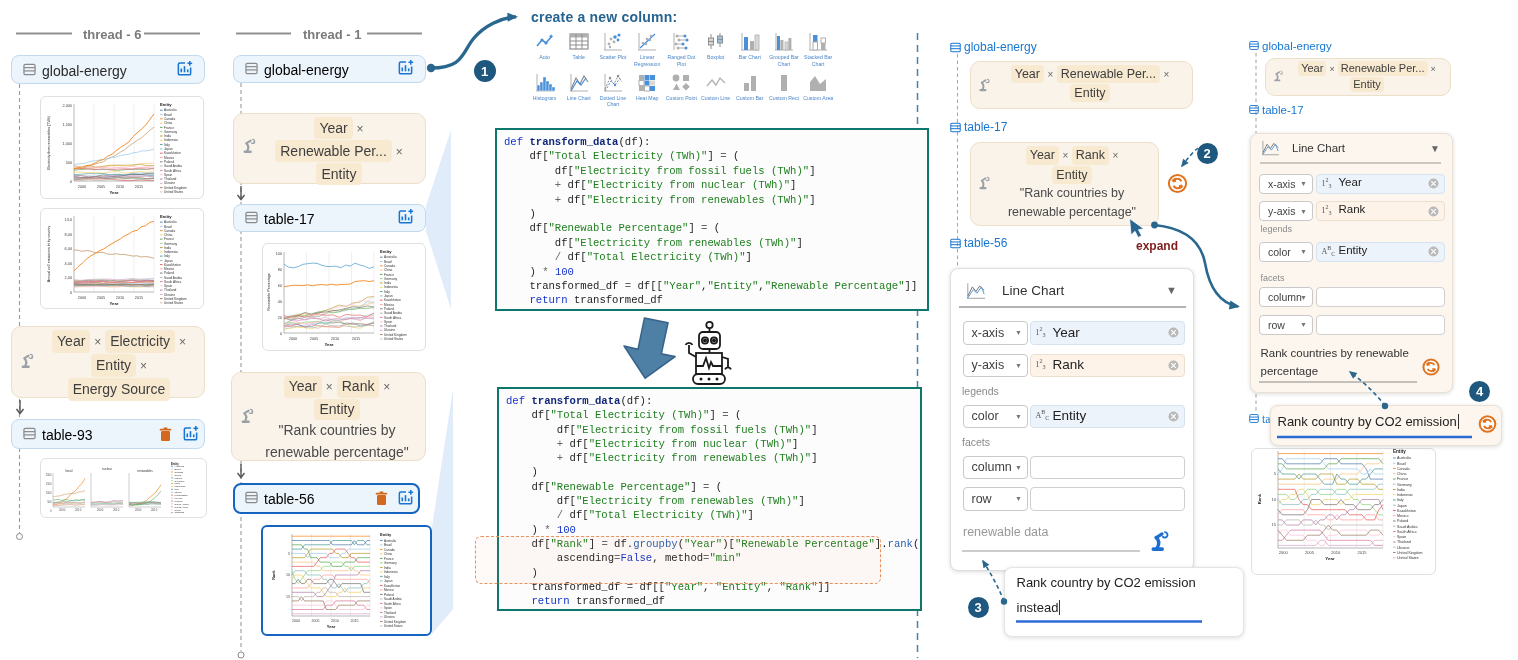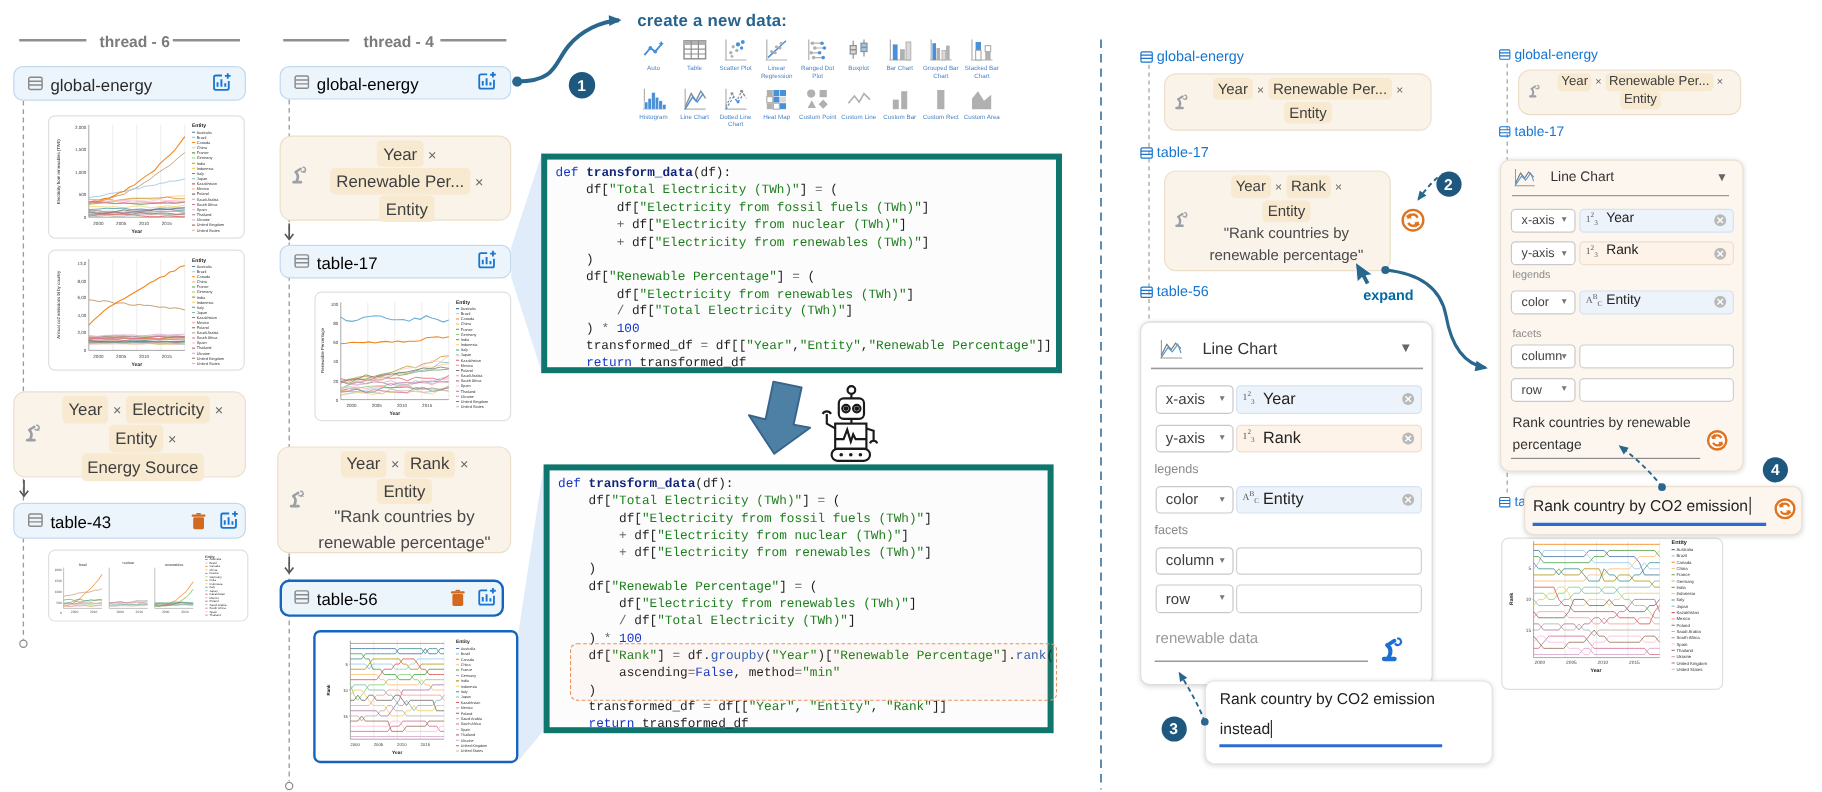--- a/index.html
+++ b/index.html
@@ -4,22 +4,22 @@
 body { width:1518px; height:660px; position:relative; background:#fff;
   font-family:"Liberation Sans", sans-serif; overflow:hidden; }
 .abs { position:absolute; }
 .tcard { position:absolute; background:#ecf4fc; border:1px solid #c3d9ee; border-radius:8px;
   display:flex; align-items:center; }
 .ccard { position:absolute; background:#faf3ea; border:1px solid #ecdfc9; border-radius:10px; }
 .chip { background:#f8e9d1; border-radius:4px; padding:0 5px; display:inline-block; }
 .chartcard { position:absolute; background:#fff; border:1px solid #e0e0e0; border-radius:6px; overflow:hidden; }
 .thread-h { position:absolute; color:#7b7b7b; font-weight:bold; font-size:13px; }
 .lbl { position:absolute; color:#1876d1; font-size:12px; display:flex; align-items:center; gap:3px; }
-.codeblk { position:absolute; background:#fcfcfc; border:5px solid #0f766e;
-  font-family:"Liberation Mono", monospace; font-size:10.6px; color:#1d1d1d; white-space:pre; }
+.codeblk { position:absolute; background:#fcfcfc; border:2px solid #0f766e;
+  font-family:"Liberation Mono", monospace; font-size:10.6px; color:#1d1d1d; white-space:pre;margin-left:44px; }
 .k { color:#1434cc; } .s { color:#1e7e1e; } .n { color:#1434cc; } .fn { color:#10267a; font-weight:bold; } .o { color:#666; }
 .panel { position:absolute; background:#fff; border:1px solid #ddd; border-radius:8px;
   box-shadow:0 1px 4px rgba(0,0,0,0.14); }
 .panel4 { position:absolute; background:#fdf6ee; border:1px solid #e9e1d4; border-radius:8px;
   box-shadow:0 1px 4px rgba(0,0,0,0.14); }
 .sel { position:absolute; border:1px solid #c9c9c9; border-radius:4px; background:#fff;
   color:#3f3f3f; display:flex; align-items:center; }
 .val { position:absolute; border:1px solid #d5e2f0; border-radius:4px; background:#edf3fb;
   color:#222; display:flex; align-items:center; }
 .val.peach { background:#fdf3e9; border-color:#ecdfd0; }
@@ -40,21 +40,21 @@
 <line x1="1256" y1="53" x2="1256" y2="133" stroke="#a8a8a8" stroke-width="1.1" stroke-dasharray="3.5 3"></line>
 <line x1="1256" y1="394" x2="1256" y2="411" stroke="#a8a8a8" stroke-width="1.1" stroke-dasharray="3.5 3"></line>
 </svg>
 <div class="thread-h" style="left:83px;top:27px;">thread - 6</div>
 <svg class="abs" style="left:0;top:0" width="430" height="50">
     <line x1="16" y1="33.5" x2="72" y2="33.5" stroke="#8f8f8f" stroke-width="2"></line>
     <line x1="144" y1="33.5" x2="200" y2="33.5" stroke="#8f8f8f" stroke-width="2"></line>
     <line x1="236" y1="33.5" x2="291" y2="33.5" stroke="#8f8f8f" stroke-width="2"></line>
     <line x1="367" y1="33.5" x2="422" y2="33.5" stroke="#8f8f8f" stroke-width="2"></line>
   </svg>
-<div class="thread-h" style="left:303px;top:27px;">thread - 4</div>
+<div class="thread-h" style="left:303px;top:27px;">thread - 1</div>
 <div class="tcard" style="left:11px;top:55px;width:194px;height:29px;"></div>
 <svg class="abs" style="left:23px;top:63px" width="13" height="13" viewBox="0 0 14 14">
     <rect x="1" y="1.5" width="12" height="11" rx="1.5" fill="none" stroke="#8a8a8a" stroke-width="1.3"></rect>
     <line x1="1" y1="5" x2="13" y2="5" stroke="#8a8a8a" stroke-width="1.3"></line>
     <line x1="1" y1="8.5" x2="13" y2="8.5" stroke="#8a8a8a" stroke-width="1.3"></line>
   </svg>
 <div class="abs nm" style="left:42px;top:63px;font-size:14px;color:#2b2b2b;">global-energy</div>
 <svg class="abs" style="left:176px;top:60px" width="17" height="17" viewBox="0 0 18 18">
     <path d="M15.5 8 L15.5 14.2 Q15.5 15.7 14 15.7 L4 15.7 Q2.5 15.7 2.5 14.2 L2.5 4.6 Q2.5 3.1 4 3.1 L9.5 3.1" fill="none" stroke="#1876d1" stroke-width="1.6"></path>
     <line x1="5.6" y1="13" x2="5.6" y2="9" stroke="#1876d1" stroke-width="1.7"></line>
@@ -239,21 +239,21 @@
 <svg class="abs" style="left:14px;top:400px" width="12" height="15" viewBox="0 0 12 15">
     <line x1="6" y1="0" x2="6" y2="13" stroke="#555" stroke-width="1.4"></line>
     <polyline points="2.5,9 6,13.5 9.5,9" fill="none" stroke="#555" stroke-width="1.4"></polyline>
   </svg>
 <div class="tcard" style="left:11px;top:419px;width:194px;height:30px;"></div>
 <svg class="abs" style="left:23px;top:427px" width="13" height="13" viewBox="0 0 14 14">
     <rect x="1" y="1.5" width="12" height="11" rx="1.5" fill="none" stroke="#8a8a8a" stroke-width="1.3"></rect>
     <line x1="1" y1="5" x2="13" y2="5" stroke="#8a8a8a" stroke-width="1.3"></line>
     <line x1="1" y1="8.5" x2="13" y2="8.5" stroke="#8a8a8a" stroke-width="1.3"></line>
   </svg>
-<div class="abs nm" style="left:42px;top:427px;font-size:14px;">table-43</div>
+<div class="abs nm" style="left:42px;top:427px;font-size:14px;">table-93</div>
 <svg class="abs" style="left:158px;top:427px" width="15" height="15" viewBox="0 0 14 15">
     <rect x="2.5" y="4" width="9" height="10" rx="1.2" fill="#d2691e"></rect>
     <rect x="1.2" y="1.8" width="11.6" height="1.8" rx="0.9" fill="#d2691e"></rect>
     <rect x="5" y="0.4" width="4" height="1.6" rx="0.8" fill="#d2691e"></rect>
   </svg>
 <svg class="abs" style="left:182px;top:425px" width="17" height="17" viewBox="0 0 18 18">
     <path d="M15.5 8 L15.5 14.2 Q15.5 15.7 14 15.7 L4 15.7 Q2.5 15.7 2.5 14.2 L2.5 4.6 Q2.5 3.1 4 3.1 L9.5 3.1" fill="none" stroke="#1876d1" stroke-width="1.6"></path>
     <line x1="5.6" y1="13" x2="5.6" y2="9" stroke="#1876d1" stroke-width="1.7"></line>
     <line x1="9" y1="13" x2="9" y2="6.5" stroke="#1876d1" stroke-width="1.7"></line>
     <line x1="12.4" y1="13" x2="12.4" y2="10" stroke="#1876d1" stroke-width="1.7"></line>
@@ -578,21 +578,21 @@
       <text x="121" y="82.0" font-size="3.1" fill="#333">Spain</text>
       <line x1="117" y1="85.4" x2="119.6" y2="85.4" stroke="#b279a2" stroke-width="0.9"></line>
       <text x="121" y="86.5" font-size="3.1" fill="#333">Thailand</text>
       <line x1="117" y1="89.9" x2="119.6" y2="89.9" stroke="#d6a5c9" stroke-width="0.9"></line>
       <text x="121" y="91.0" font-size="3.1" fill="#333">Ukraine</text>
       <line x1="117" y1="94.4" x2="119.6" y2="94.4" stroke="#9e765f" stroke-width="0.9"></line>
       <text x="121" y="95.5" font-size="3.1" fill="#333">United Kingdom</text>
       <line x1="117" y1="98.9" x2="119.6" y2="98.9" stroke="#d8b5a5" stroke-width="0.9"></line>
       <text x="121" y="100.0" font-size="3.1" fill="#333">United States</text>
     </svg></div>
-<div class="abs" style="left:531px;top:9px;font-size:14px;font-weight:600;color:#27638f;letter-spacing:0.2px;">create a new data:</div>
+<div class="abs" style="left:531px;top:9px;font-size:14px;font-weight:600;color:#27638f;letter-spacing:0.2px;">create a new column:</div>
 <div class="abs" style="left:533.6px;top:31px;"><svg width="22" height="22" viewBox="0 0 22 22">
       <polyline points="3,15 8,9 12,12 18,5" fill="none" stroke="#4a90d9" stroke-width="1.6"></polyline>
       <circle cx="8" cy="9" r="1.6" fill="#4a90d9"></circle>
       <circle cx="12" cy="12" r="1.6" fill="#4a90d9"></circle>
       <path d="M17 3 l0.7 1.6 1.6 0.7 -1.6 0.7 -0.7 1.6 -0.7 -1.6 -1.6 -0.7 1.6 -0.7 Z" fill="#4a90d9"></path>
     </svg></div>
 <div class="abs" style="left:527.6px;top:54px;width:34px;text-align:center;font-size:5.2px;line-height:6.8px;color:#4a86c8;">Auto</div>
 <div class="abs" style="left:567.8px;top:31px;"><svg width="22" height="22" viewBox="0 0 22 22">
       <rect x="2" y="3" width="18" height="15" fill="none" stroke="#8f8f8f" stroke-width="1.2"></rect>
       <rect x="2" y="3" width="18" height="3.5" fill="#b0b0b0"></rect>
@@ -937,21 +937,21 @@
   </svg>
 <div class="flbl" style="left:1260.5px;top:273px;font-size:9px;">facets</div>
 <div class="sel" style="left:1259px;top:287px;width:54px;height:20px;padding-left:8px;font-size:10.5px;">column<span style="position:absolute;right:5px;font-size:7px;color:#777;">▼</span></div>
 <div class="val empty" style="left:1315.5px;top:287px;width:129px;height:20px;"></div>
 <div class="sel" style="left:1259px;top:314.5px;width:54px;height:20px;padding-left:8px;font-size:10.5px;">row<span style="position:absolute;right:5px;font-size:7px;color:#777;">▼</span></div>
 <div class="val empty" style="left:1315.5px;top:314.5px;width:129px;height:20px;"></div>
 <div class="abs" style="left:1260.5px;top:344px;font-size:11.5px;color:#333;line-height:18px;">Rank countries by renewable<br>percentage</div>
 <svg class="abs" style="left:1259px;top:381px;" width="158" height="3">
     <line x1="0" y1="1" x2="158" y2="1" stroke="#8a8a8a" stroke-width="1"></line>
   </svg>
-<div class="lbl" style="left:1249px;top:412px;font-size:11.5px;">
+<div class="lbl" style="left:1249px;top:412px;font-size:11.5px;font-family:Liberation Serif, serif;">
     <svg style="flex:none" width="10" height="13" viewBox="0 0 14 14">
       <rect x="1" y="1.5" width="12" height="11" rx="1.5" fill="none" stroke="#1876d1" stroke-width="1.3"></rect>
       <line x1="1" y1="5" x2="13" y2="5" stroke="#1876d1" stroke-width="1.3"></line>
       <line x1="1" y1="8.5" x2="13" y2="8.5" stroke="#1876d1" stroke-width="1.3"></line>
     </svg>
     <span>ta</span>
   </div>
 <div class="chartcard" style="left:1251px;top:448px;width:185px;height:127px;"><svg width="185" height="127" xmlns="http://www.w3.org/2000/svg">
       <line x1="52.2" y1="2" x2="52.2" y2="99" stroke="#ddd" stroke-width="0.5"></line>
       <line x1="78.5" y1="2" x2="78.5" y2="99" stroke="#ddd" stroke-width="0.5"></line>
@@ -1058,21 +1058,21 @@
 <path d="M1129.5,218.5 l1.6,16.5 3.9,-3.7 3.1,6.2 3.5,-1.8 -3.1,-6 5.3,-0.9 z" fill="#29678e" stroke="#fff" stroke-width="0.8"></path>
 
 <circle cx="1004" cy="601.5" r="3.2" fill="#29678e"></circle>
 <path d="M1004,601.5 C999,588 991,574 983,561" fill="none" stroke="#29678e" stroke-width="1.6" stroke-dasharray="4 3" marker-end="url(#ahd)"></path>
 
 <circle cx="1385" cy="406" r="3.2" fill="#29678e"></circle>
 <path d="M1385,406 C1378,396 1365,383 1350,372" fill="none" stroke="#29678e" stroke-width="1.6" stroke-dasharray="4 3" marker-end="url(#ahd)"></path>
 
 <path d="M644.5,318.0 L668,322.9 L661.3,353.9 L675.1,356.5 L645.2,378.2 L624.1,346.0 L638.0,349.4 Z" fill="#4e80a5" stroke="#39648c" stroke-width="1.6" stroke-linejoin="round"></path>
 </svg>
-<div class="abs" style="left:1136px;top:239px;font-size:12px;font-weight:bold;color:#0369a1;z-index:21;">expand</div>
+<div class="abs" style="left:1136px;top:239px;font-size:12px;font-weight:bold;color:#7f1d1d;z-index:21;">expand</div>
 <div class="numcirc" style="left:473.6px;top:60px;width:22px;height:22px;font-size:13px;z-index:21;">1</div>
 <div class="numcirc" style="left:1196.5px;top:142.5px;width:21px;height:21px;font-size:13px;z-index:21;">2</div>
 <div class="numcirc" style="left:967.5px;top:596.5px;width:21px;height:21px;font-size:13px;z-index:21;">3</div>
 <div class="numcirc" style="left:1469px;top:381px;width:21px;height:21px;font-size:13px;z-index:21;">4</div>
 <svg class="abs" style="left:0;top:0;z-index:21;pointer-events:none" width="1518" height="660">
     <g>
       <circle cx="1177.5" cy="183.5" r="8.6" fill="#fff" stroke="#e0731f" stroke-width="2.0"></circle>
       <path d="M1181.3 181.4 A 4.2 4.2 0 0 0 1173.3 182.2" fill="none" stroke="#e0731f" stroke-width="2.0"></path>
       <polygon points="1175.4,177.4 1171.4,180.2 1176.2,182.3" fill="#e0731f"></polygon>
       <path d="M1173.7 185.6 A 4.2 4.2 0 0 0 1181.7 184.8" fill="none" stroke="#e0731f" stroke-width="2.0"></path>

